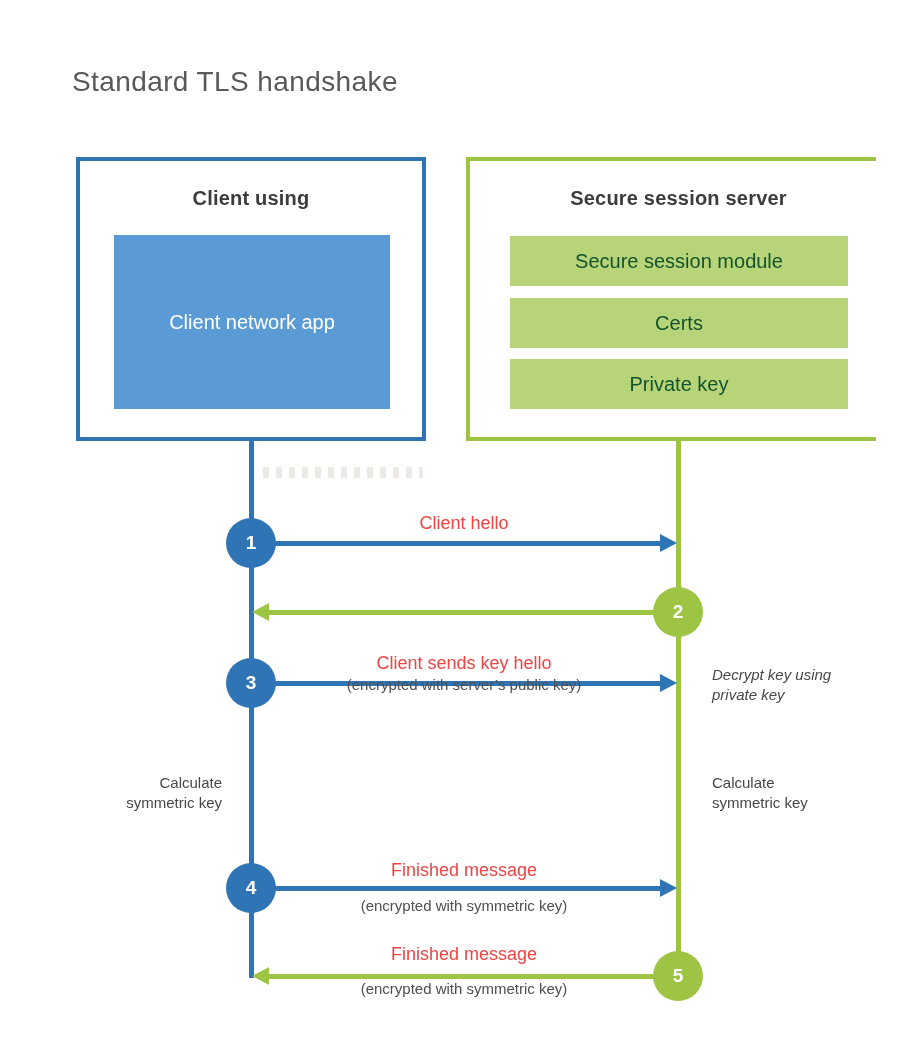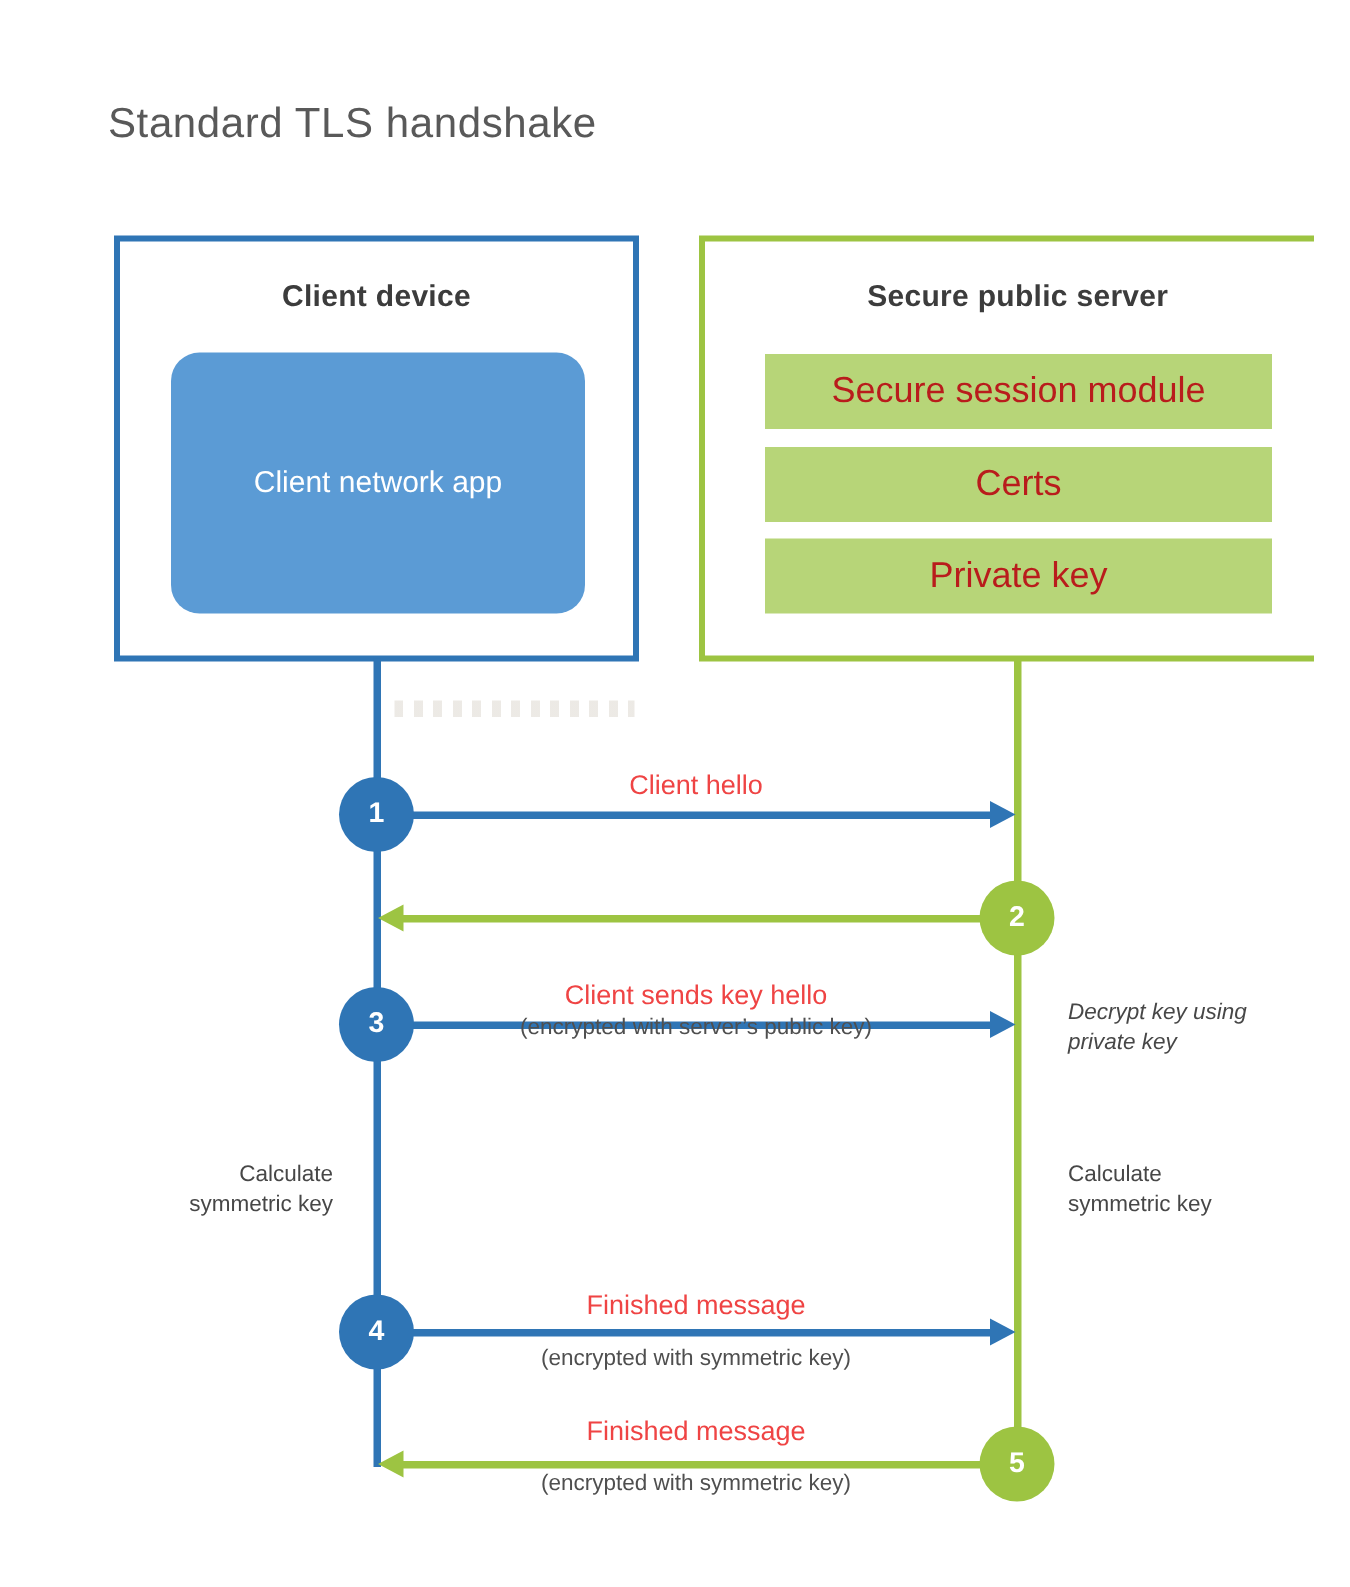--- a/index.html
+++ b/index.html
@@ -16,30 +16,30 @@
   
   .device-box { position:absolute; background:#fff; }
   .client-box { left:40px; top:121px; width:350px; height:284px; border:4px solid #2f75b5; }
   .server-box { left:430px; top:121px; width:425px; height:284px; border:4px solid #9dc442; }
   .device-title {
     margin-top:26px; text-align:center;
     font-size:20px; font-weight:700; color:#3c3c3c; letter-spacing:.2px;
   }
   .app-box {
     position:absolute; left:78px; top:199px; width:276px; height:174px;
-    background:#5b9bd5; display:flex; align-items:center; justify-content:center;border-radius:19px;
+    background:#5b9bd5; display:flex; align-items:center; justify-content:center;
   }
   .app-box span {
     color:#ffffff; font-size:20px; line-height:1.45; text-align:center;
     display:inline-block; max-width:200px;
   }
   .module-bar {
     position:absolute; left:474px; width:338px; height:50px;
     background:#b7d578; display:flex; align-items:center; justify-content:center;
-    color:#b91c1c; font-size:24px;
+    color:#14532d; font-size:20px;
   }
   .bar-0 { top:200px; } .bar-1 { top:262px; } .bar-2 { top:323px; }
   
   .vline { position:absolute; width:5px; z-index:1; }
   .vline.blue  { left:213px; top:403px; height:539px; background:#2f75b5; }
   .vline.green { left:640px; top:403px; height:537px; background:#9dc442; }
   .ghost-dashes {
     position:absolute; left:227px; top:431px; width:160px; height:11px; z-index:0;
     background:repeating-linear-gradient(90deg, rgba(214,208,198,.45) 0 6px, transparent 6px 13px);
   }
@@ -77,28 +77,28 @@
   .note-calc-right { left:676px; top:737px; width:110px; text-align:left; }
 </style>
 </head>
 <body>
 
 <div class="stage">
 
   <div class="diagram-title">Standard TLS handshake</div>
 
   <div class="device-box client-box">
-    <div class="device-title">Client device</div>
+    <div class="device-title">Client using</div>
   </div>
   <div class="app-box">
     <span>Client network app</span>
   </div>
 
   <div class="device-box server-box">
-    <div class="device-title">Secure public server</div>
+    <div class="device-title">Secure session server</div>
   </div>
   <div class="module-bar bar-0">Secure session module</div>
   <div class="module-bar bar-1">Certs</div>
   <div class="module-bar bar-2">Private key</div>
 
   <div class="vline blue"></div>
   <div class="vline green"></div>
   <div class="ghost-dashes"></div>
 
   <div class="circle blue" style="top:482px">1</div>

